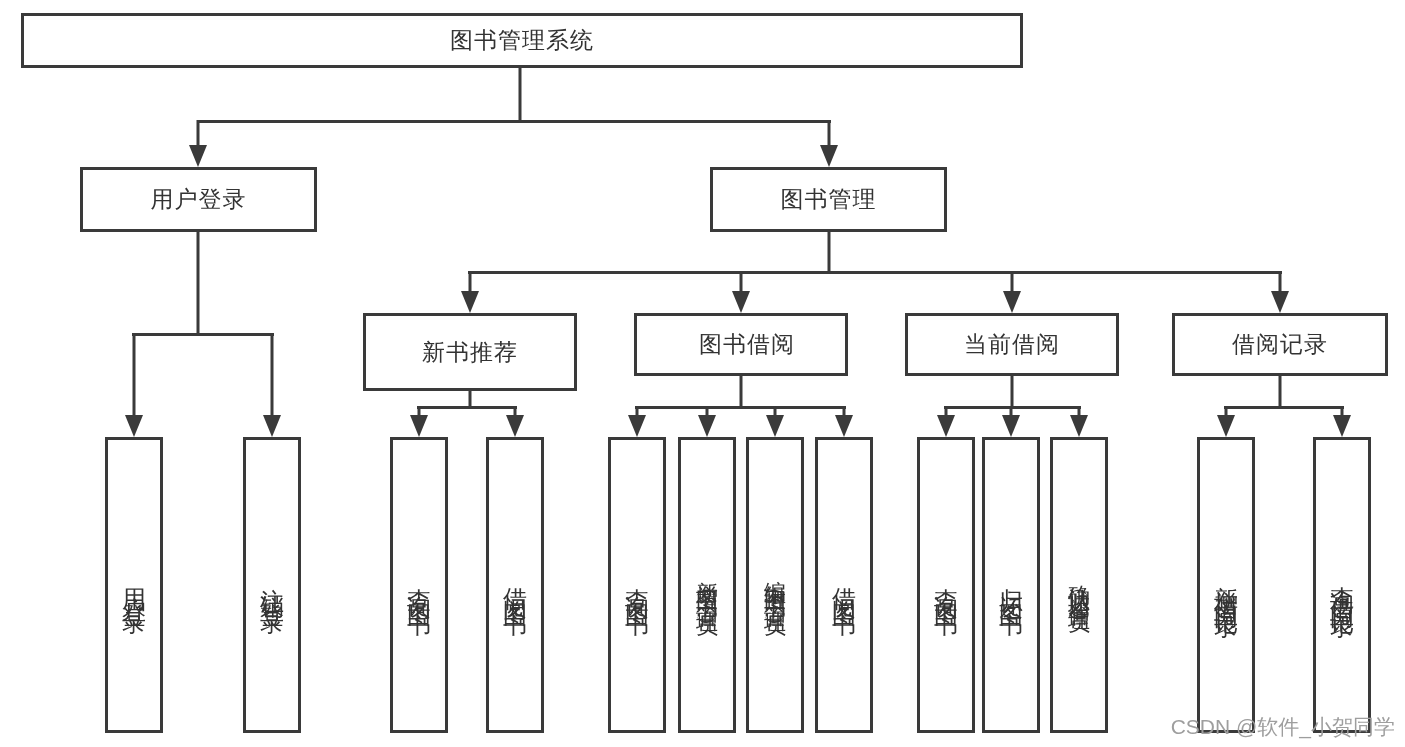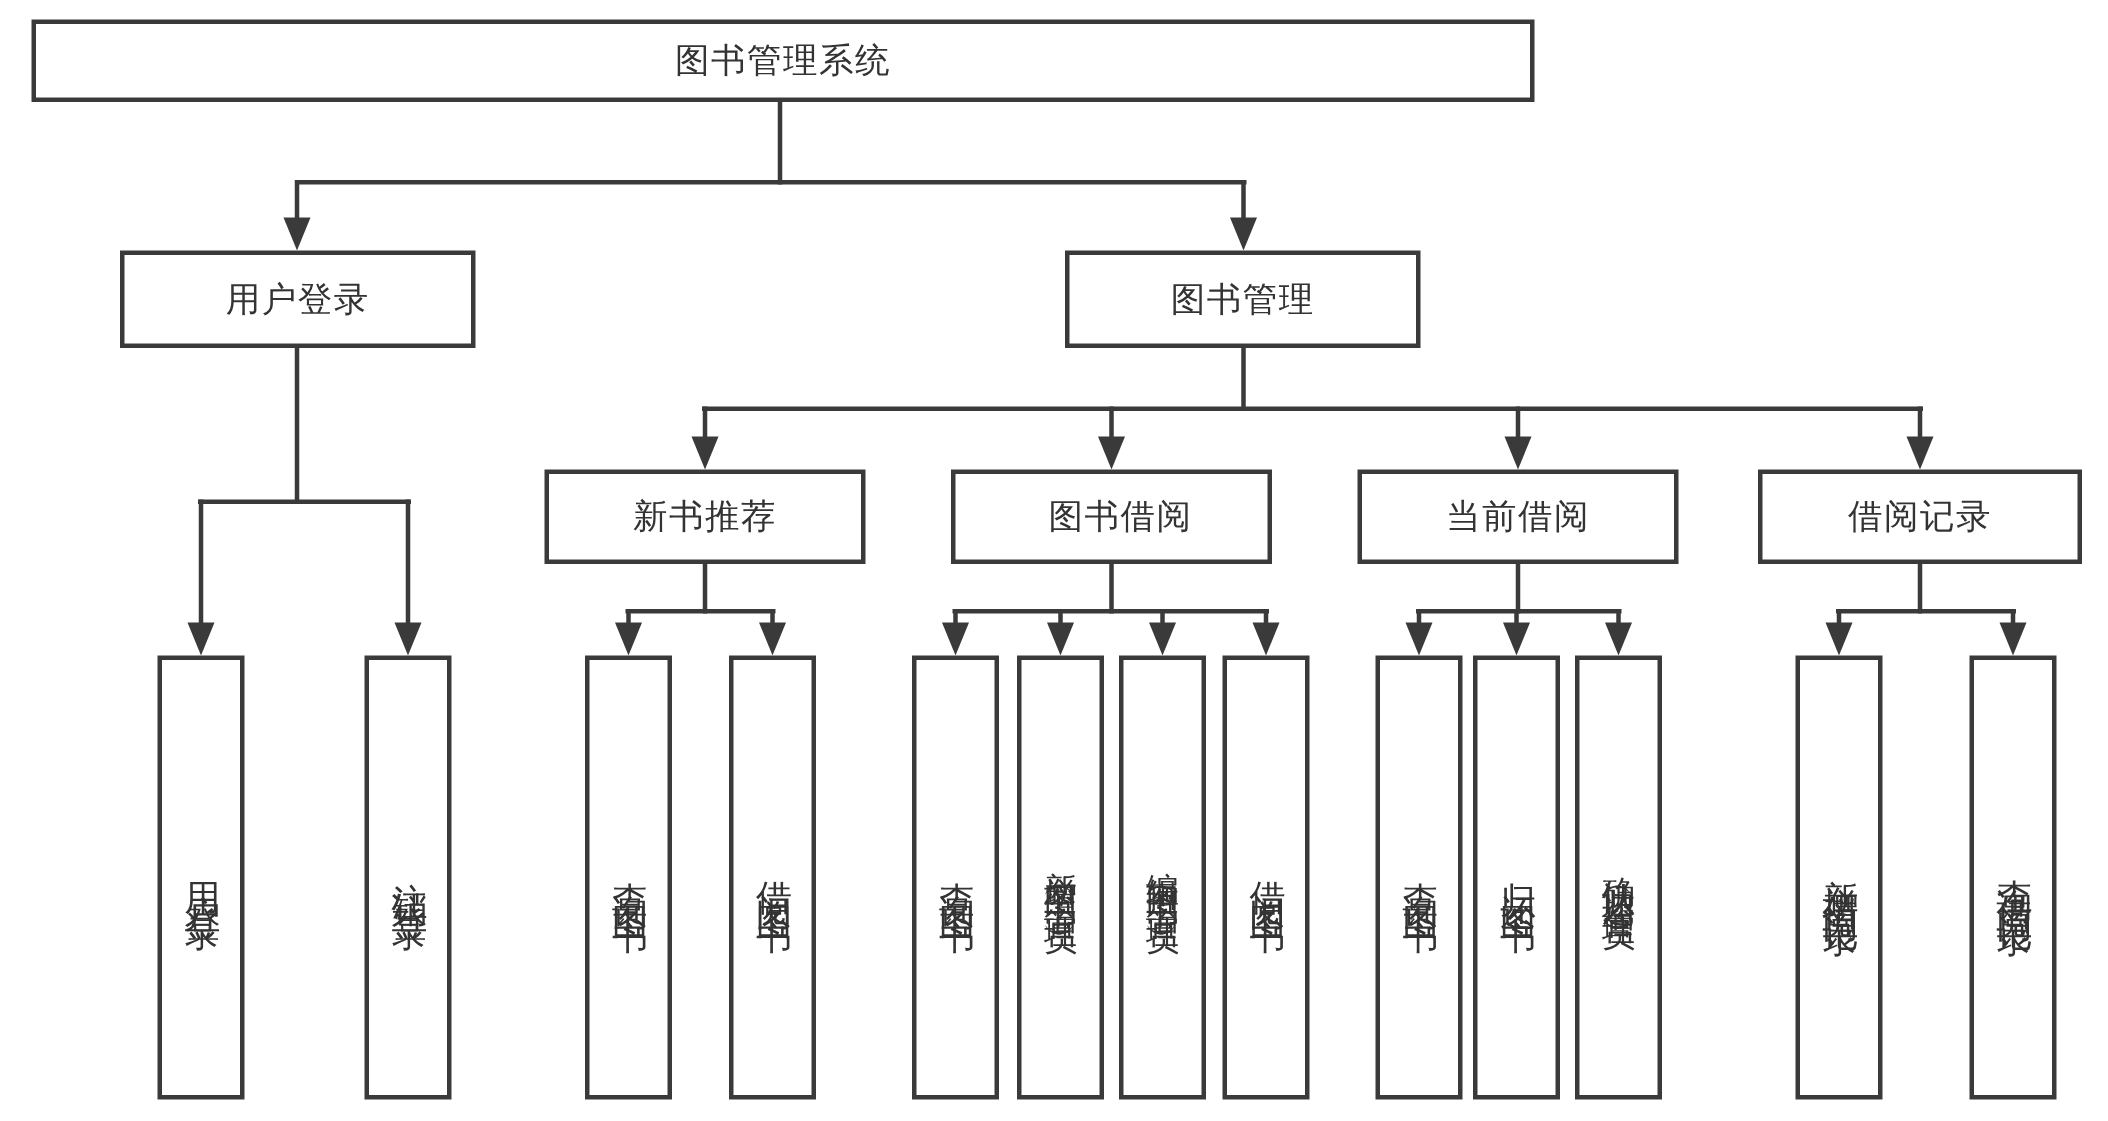--- a/index.html
+++ b/index.html
@@ -120,21 +120,21 @@
     <span class="htext">图书管理系统</span>
   </div>
 
   <div class="node" style="left:80px;top:167px;width:237px;height:65px;">
     <span class="htext">用户登录</span>
   </div>
   <div class="node" style="left:710px;top:167px;width:237px;height:65px;text-align:center;">
     <span class="htext">图书管理</span>
   </div>
 
-  <div class="node" style="left:363px;top:313px;width:214px;height:63px;">
+  <div class="node" style="left:363px;top:313px;width:214px;height:78px;">
     <span class="htext">新书推荐</span>
   </div>
   <div class="node" style="left:634px;top:313px;width:214px;height:63px;padding-left:12px;">
     <span class="htext">图书借阅</span>
   </div>
   <div class="node" style="left:1172px;top:313px;width:216px;height:63px;">
     <span class="htext">借阅记录</span>
   </div>
   <div class="node" style="left:905px;top:313px;width:214px;height:63px;">
     <span class="htext">当前借阅</span>
@@ -177,14 +177,15 @@
     <span class="vtext" style="font-size:22px;letter-spacing:4px;">确认归还（管理员）</span>
   </div>
 
   <div class="node" style="left:1197px;top:437px;width:58px;height:296px;">
     <span class="vtext" style="letter-spacing:6px;">新增借阅记录</span>
   </div>
   <div class="node" style="left:1313px;top:437px;width:58px;height:296px;">
     <span class="vtext" style="letter-spacing:6px;">查询借阅记录</span>
   </div>
 
+  <div class="watermark">CSDN @软件_小贺同学</div>
 
 </div>
 
 </body></html>

